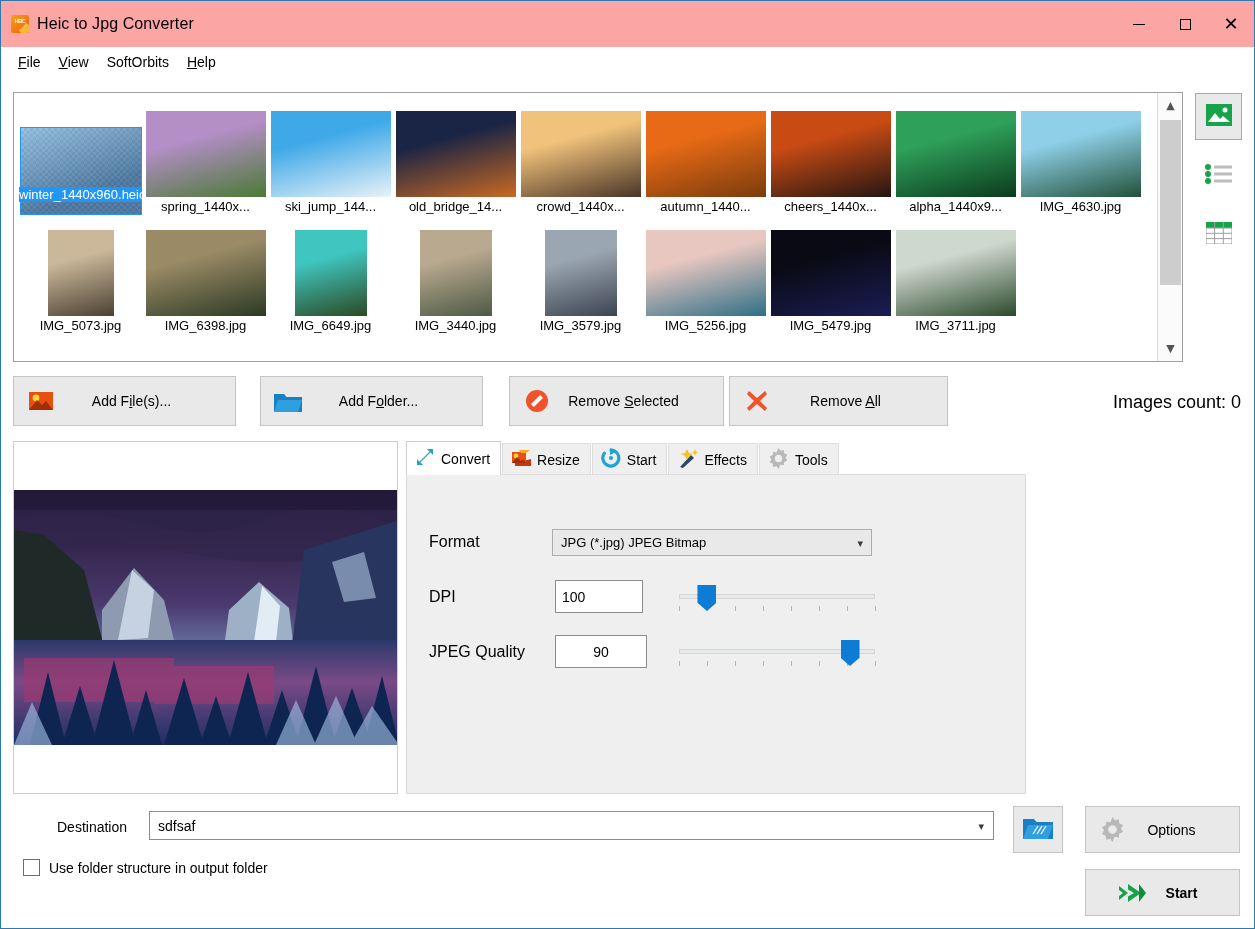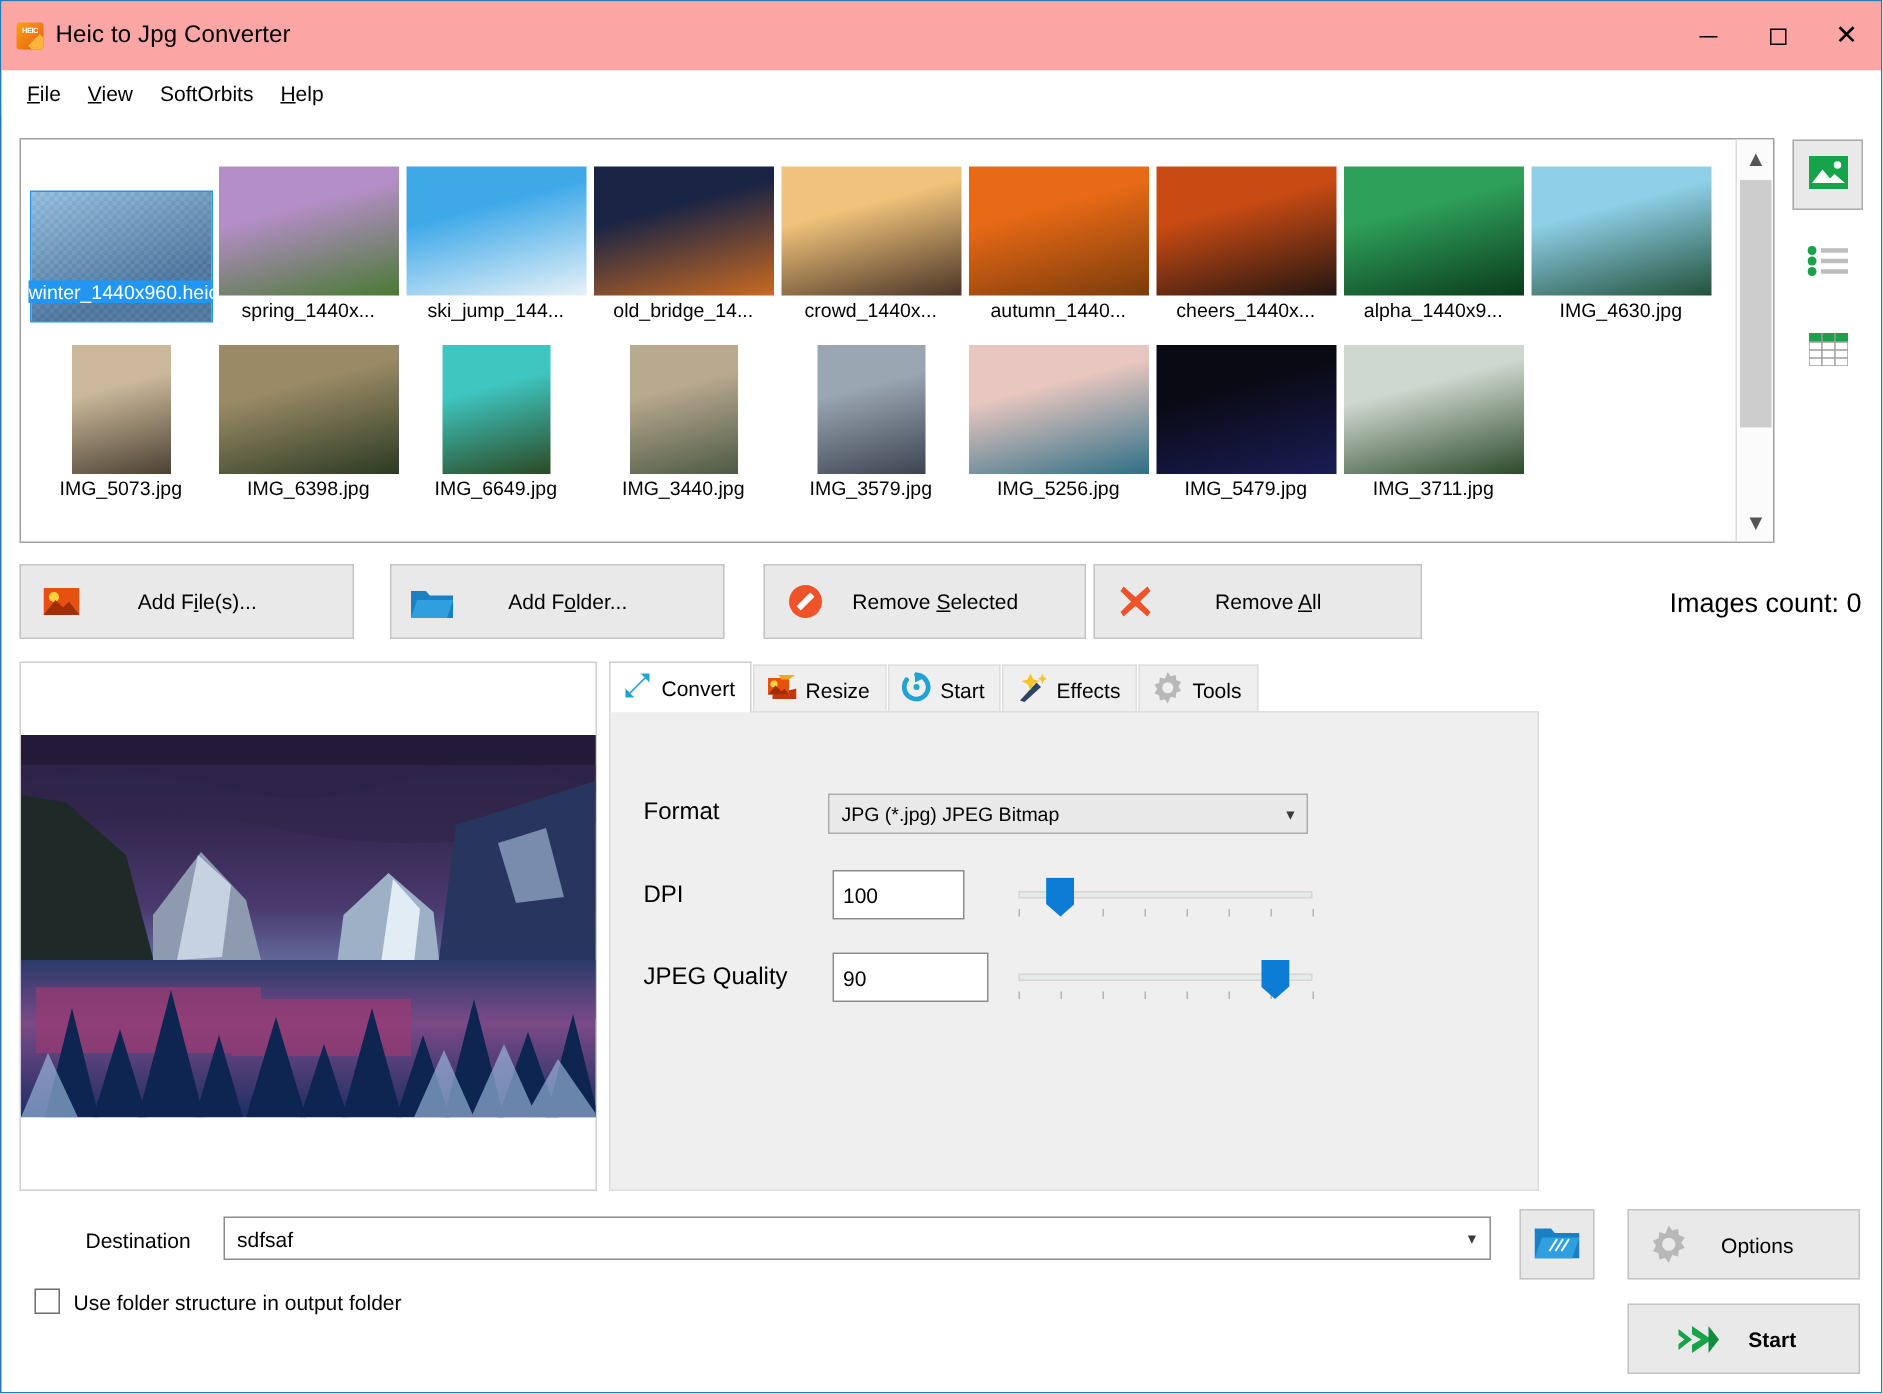--- a/index.html
+++ b/index.html
@@ -555,21 +555,21 @@
             <i style="left: 71.4286%;"></i>
             <i style="left: 85.7143%;"></i>
             <i style="left: 100%;"></i>
           </div>
         <div class="knob" id="dpi-knob" style="left: calc(14% - 9px);"></div>
       </div>
 
       <div class="form-row" style="left:22px; top:168px;">
         <span class="flabel">JPEG Quality</span>
       </div>
-      <div class="numbox" style="position:absolute; left:148px; top:160px; width:104px;">
+      <div class="numbox" style="position:absolute; left:148px; top:160px; width:92px;justify-content:center;">
         <span>90</span>
       </div>
       <div class="slider" style="position:absolute; left:272px; top:160px;">
         <div class="track"></div>
         <div class="ticks">
             <i style="left: 0%;"></i>
             <i style="left: 14.2857%;"></i>
             <i style="left: 28.5714%;"></i>
             <i style="left: 42.8571%;"></i>
             <i style="left: 57.1429%;"></i>

